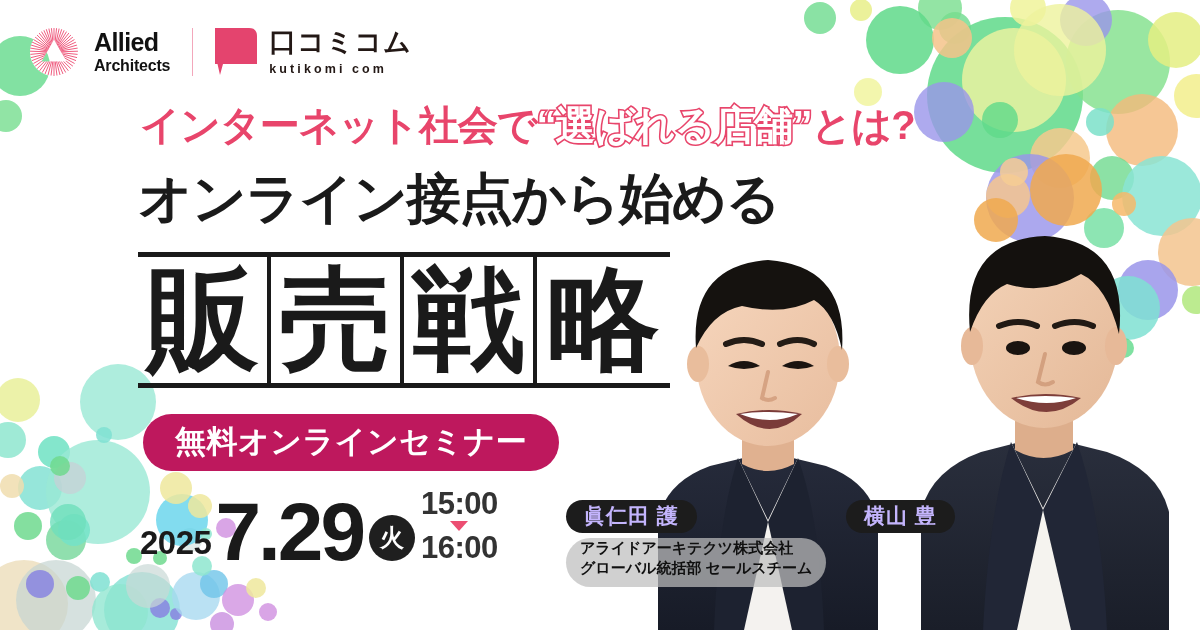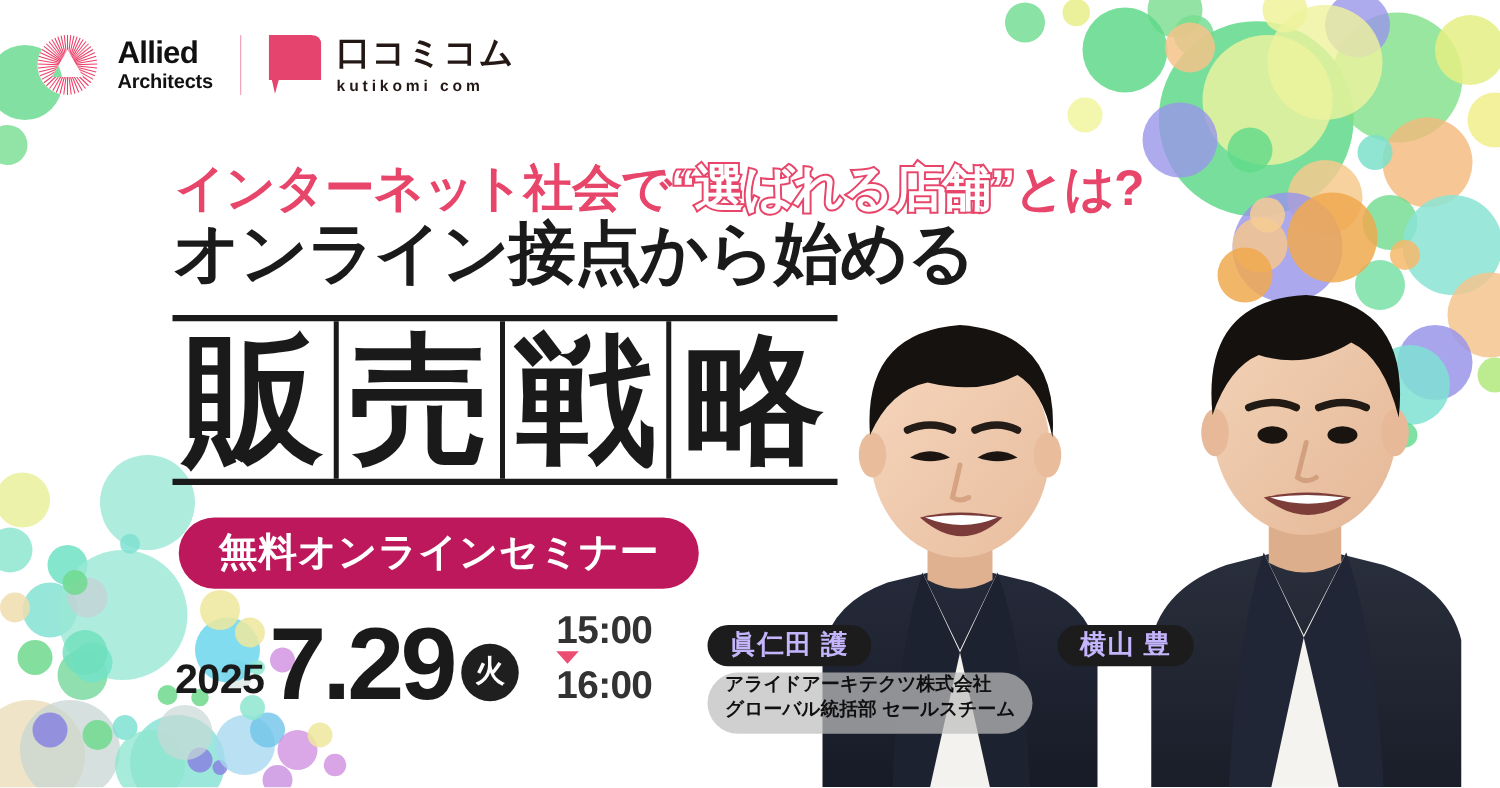--- a/index.html
+++ b/index.html
@@ -61,21 +61,21 @@
     letter-spacing: 1px; line-height: 1;
   }
   .kc-en {
     font-size: 12.5px; font-weight: 700; color: #231815;
     letter-spacing: 3.1px; line-height: 1; margin-top: 7px;
   }
 
   
   .kicker {
     position: absolute;
-    left: 140px; top: 131px;
+    left: 140px; top: 105px;
     z-index: 6;
     font-size: 40px;
     font-weight: 900;
     color: #e8456b;
     letter-spacing: -1px;
     white-space: nowrap;
     line-height: 1;
   }
   .kicker .quoted {
     color: #ffffff;
@@ -86,20 +86,21 @@
   .headline2 {
     position: absolute;
     left: 138px; top: 176px;
     z-index: 6;
     font-size: 54px;
     font-weight: 900;
     color: #1a1a1a;
     letter-spacing: -1.5px;
     white-space: nowrap;
     line-height: 1;
+    font-family: Liberation Mono, monospace;
   }
 
   
   .bigword {
     position: absolute;
     left: 138px; top: 252px;
     z-index: 6;
     display: flex;
     border-top: 5px solid #1a1a1a;
     border-bottom: 5px solid #1a1a1a;
@@ -148,22 +149,22 @@
   }
   .dow-badge {
     width: 46px; height: 46px; border-radius: 50%;
     background: #1f1f1f; color: #ffffff;
     display: flex; align-items: center; justify-content: center;
     font-size: 24px; font-weight: 700;
     margin-left: 2px; margin-bottom: 4px;
     line-height: 1;
   }
   .time-block {
-    display: flex; flex-direction: column; align-items: flex-start;
-    margin-left: 26px; margin-bottom: 2px;
+    display: flex; flex-direction: column; align-items: center;
+    margin-left: 2px; margin-bottom: 2px;
   }
   .time-block .t {
     font-size: 31px; font-weight: 900; color: #333333;
     line-height: 1.02; letter-spacing: -0.5px;
   }
   .time-arrow {
     width: 0; height: 0;
     border-left: 9px solid transparent;
     border-right: 9px solid transparent;
     border-top: 10px solid #ec4e72;

